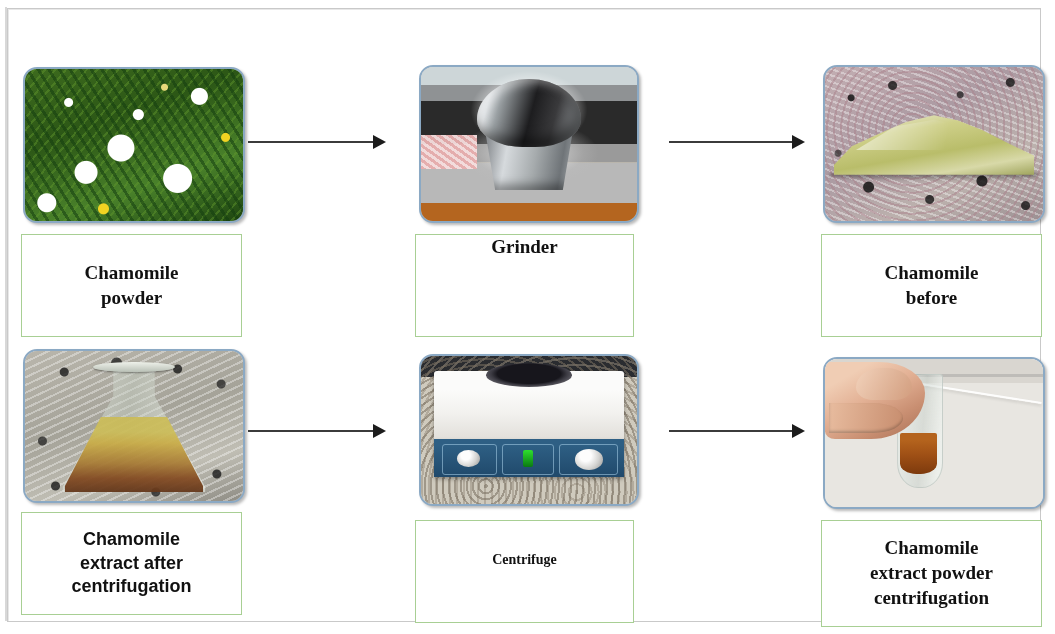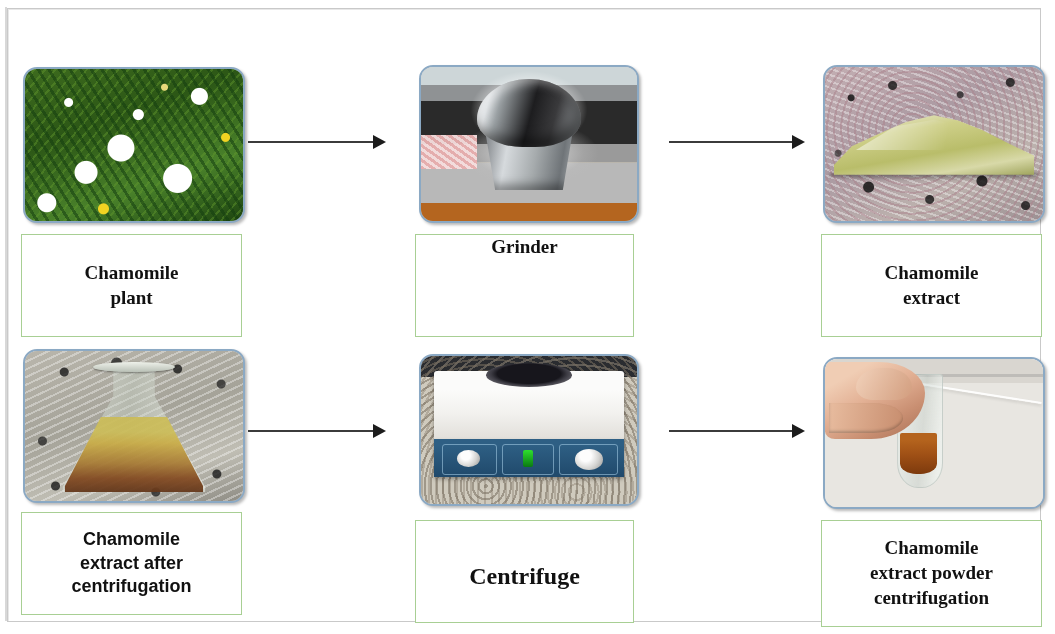--- a/index.html
+++ b/index.html
@@ -258,21 +258,21 @@
 
 <div id="figure">
   <div id="frame">
 
     <div class="photo ph-plant" style="left:15px;top:58px;width:218px;height:152px;">
       <div class="inner"></div>
     </div>
     <div class="caption cap-serif" style="left:13px;top:219px;width:221px;height:103px;align-items:center;font-size:19px;">
       <span class="txt">
         <span>Chamomile</span><br>
-        <span>plant</span>
+        <span>powder</span>
       </span>
     </div>
 
     <div class="arrow" style="left:240px;top:126px;width:138px;">
       <div class="shaft" style="width:126px;"></div>
       <div class="head" style="left:125px;"></div>
     </div>
 
     <div class="photo ph-grinder" style="left:411px;top:56px;width:216px;height:154px;">
       <div class="inner">
@@ -293,21 +293,21 @@
     <div class="photo ph-powder" style="left:815px;top:56px;width:218px;height:154px;">
       <div class="inner">
         <div class="shadow"></div>
         <div class="bag"></div>
         <div class="bagshine"></div>
       </div>
     </div>
     <div class="caption cap-serif" style="left:813px;top:219px;width:221px;height:103px;align-items:center;font-size:19px;">
       <span class="txt">
         <span>Chamomile</span><br>
-        <span>extract</span>
+        <span>before</span>
       </span>
     </div>
 
     <div class="photo ph-flask" style="left:15px;top:340px;width:218px;height:150px;">
       <div class="inner">
         <div class="flask"></div>
         <div class="liq"></div>
         <div class="rim"></div>
       </div>
     </div>
@@ -331,21 +331,21 @@
         <div class="panel">
           <div class="seg seg1"></div>
           <div class="seg seg2"></div>
           <div class="seg seg3"></div>
           <div class="knob k1"></div>
           <div class="led"></div>
           <div class="knob k3"></div>
         </div>
       </div>
     </div>
-    <div class="caption cap-serif" style="left:407px;top:505px;width:219px;height:103px;align-items:flex-start;padding-top:40px;font-size:24px;">
+    <div class="caption cap-serif" style="left:407px;top:505px;width:219px;height:103px;align-items:flex-start;padding-top:30px;font-size:14px;">
       <span class="txt">Centrifuge</span>
     </div>
 
     <div class="arrow" style="left:661px;top:415px;width:136px;">
       <div class="shaft" style="width:124px;"></div>
       <div class="head" style="left:123px;"></div>
     </div>
 
     <div class="photo ph-tube" style="left:815px;top:348px;width:218px;height:148px;">
       <div class="inner">

